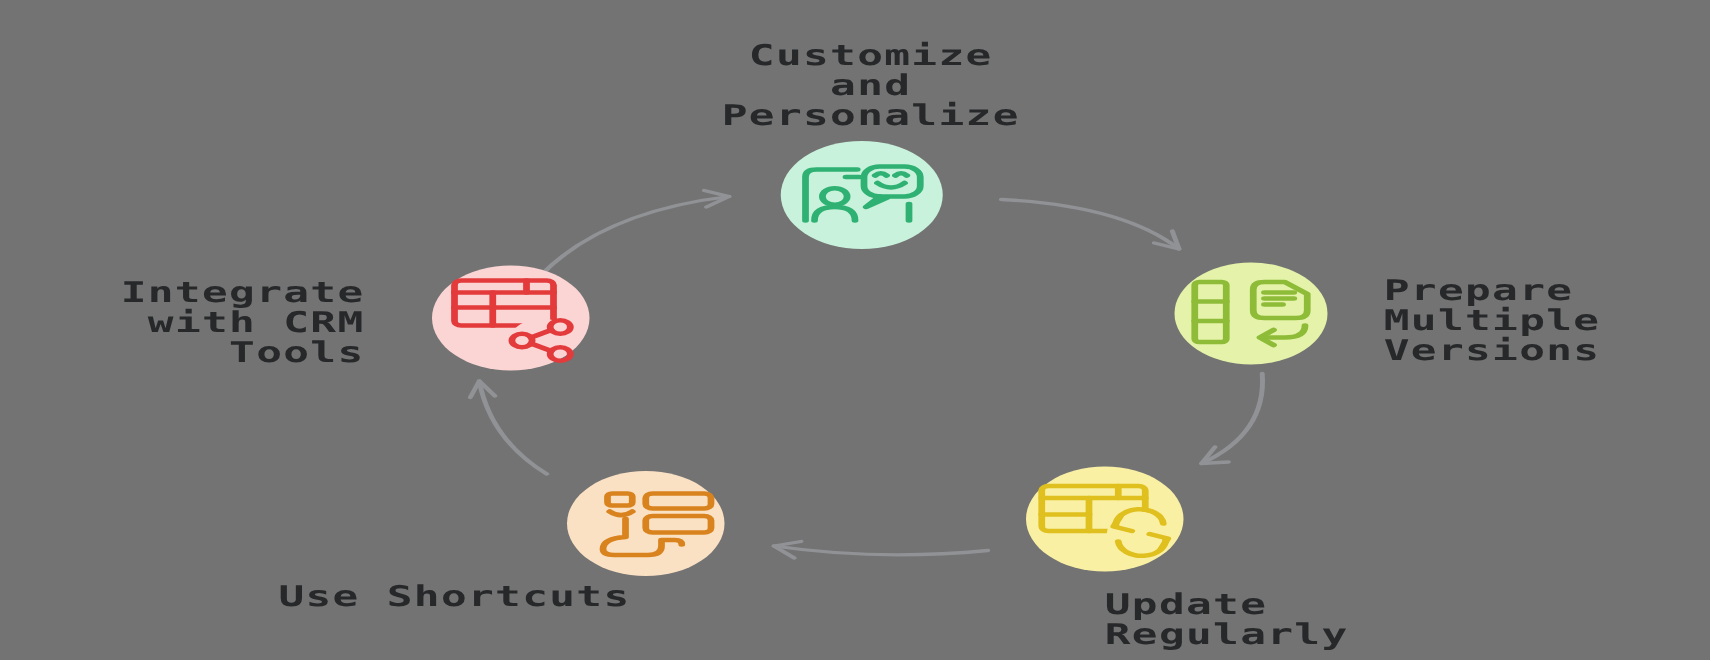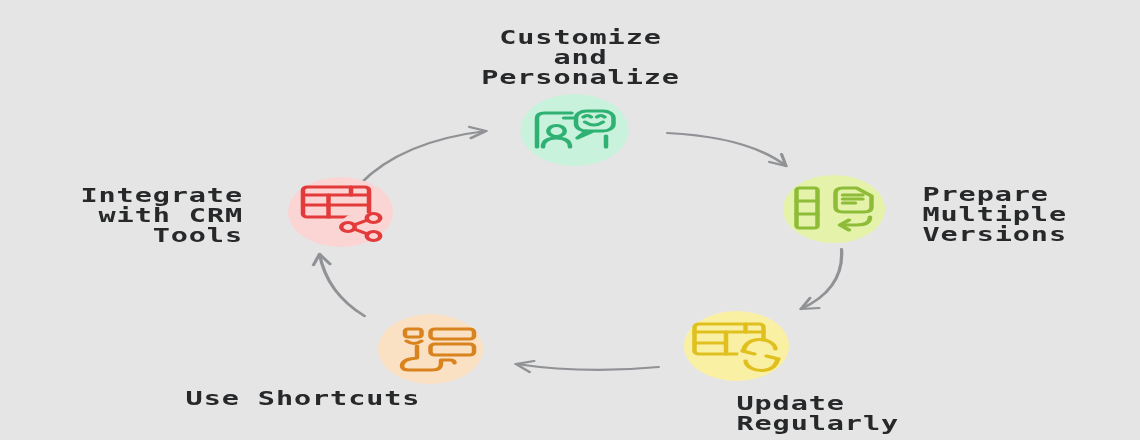--- a/index.html
+++ b/index.html
@@ -9,21 +9,21 @@
     height: 440px;
     background: #ffffff;
     overflow: hidden;
     font-family: "DejaVu Sans Mono", "Liberation Mono", monospace;
   }
   .canvas {
     position: relative;
     width: 1140px;
     height: 440px;
     overflow: hidden;
-    background: #e5e5e5;
+    background: #737373;
   }
   
   .stage {
     position: absolute;
     top: 0; left: 0;
     width: 760px;
     height: 440px;
     transform: scale(1.5, 1);
     transform-origin: 0 0;
   }

